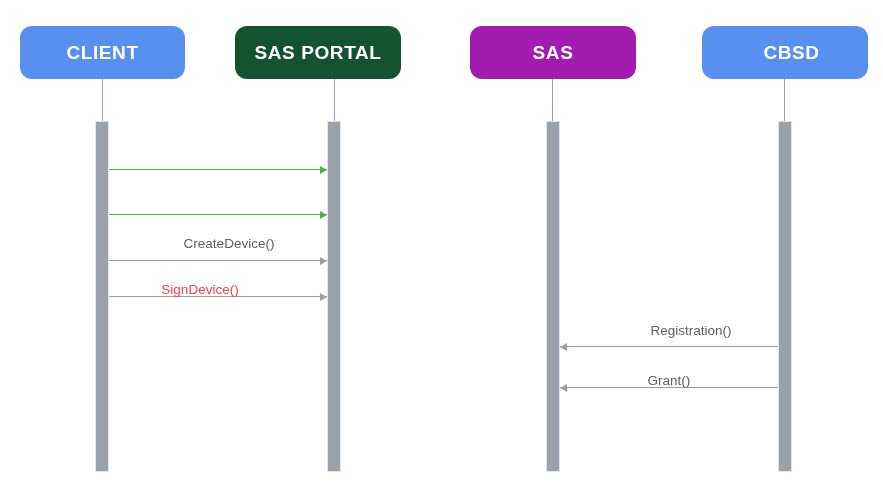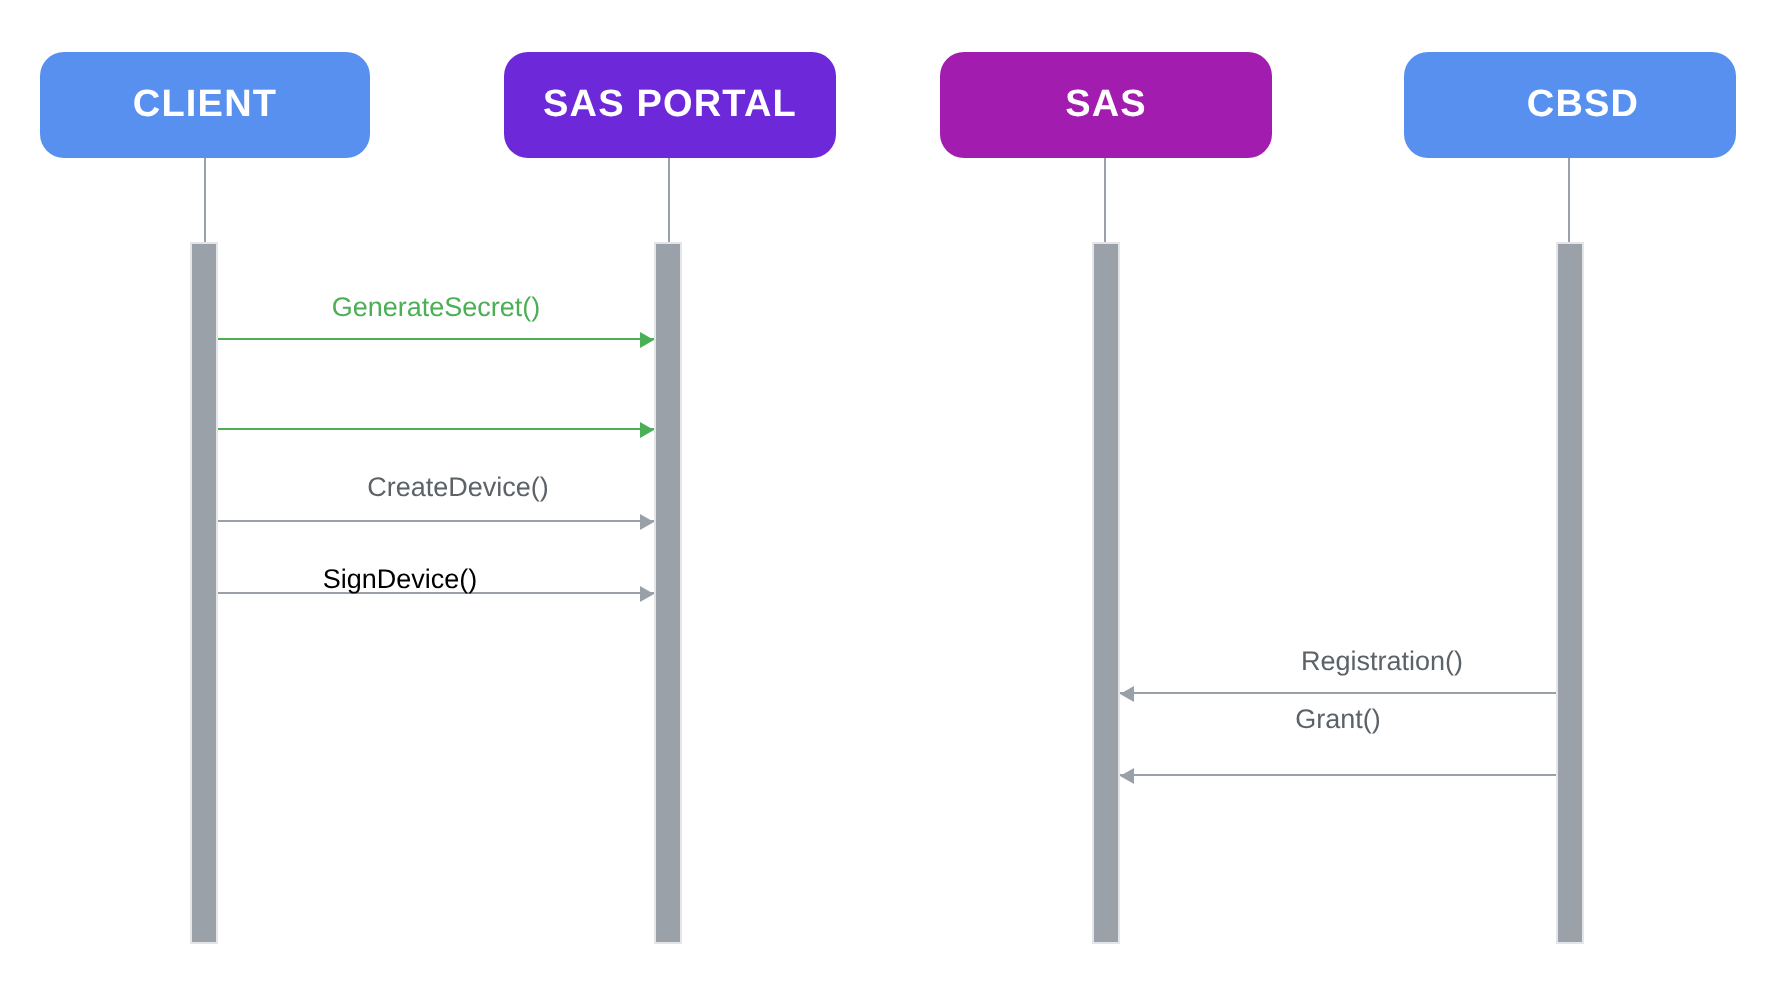--- a/index.html
+++ b/index.html
@@ -81,43 +81,42 @@
 <body>
 
 <div id="canvas">
     <div class="lifeline" style="left: 102px; top: 79px; height: 42px; background: rgb(154, 160, 168);"></div>
     <div class="activation" style="left: 95px; top: 121px; width: 14px; height: 351px; background: rgb(155, 161, 169); border-color: rgb(227, 229, 232);"></div>
     <div class="actor-box" style="left: 20px; top: 26px; width: 165px; height: 53px; background: rgb(88, 144, 240);">
       <span class="actor-label">CLIENT</span>
     </div>
     <div class="lifeline" style="left: 334px; top: 79px; height: 42px; background: rgb(154, 160, 168);"></div>
     <div class="activation" style="left: 327px; top: 121px; width: 14px; height: 351px; background: rgb(155, 161, 169); border-color: rgb(227, 229, 232);"></div>
-    <div class="actor-box" style="left: 252px; top: 26px; width: 166px; height: 53px; background: #6d28d9;">
+    <div class="actor-box" style="left: 235px; top: 26px; width: 166px; height: 53px; background: #14532d;">
       <span class="actor-label">SAS PORTAL</span>
     </div>
     <div class="lifeline" style="left: 552px; top: 79px; height: 42px; background: rgb(154, 160, 168);"></div>
     <div class="activation" style="left: 546px; top: 121px; width: 14px; height: 351px; background: rgb(155, 161, 169); border-color: rgb(227, 229, 232);"></div>
     <div class="actor-box" style="left: 470px; top: 26px; width: 166px; height: 53px; background: #a21caf;">
       <span class="actor-label">SAS</span>
     </div>
     <div class="lifeline" style="left: 784px; top: 79px; height: 42px; background: rgb(154, 160, 168);"></div>
     <div class="activation" style="left: 778px; top: 121px; width: 14px; height: 351px; background: rgb(155, 161, 169); border-color: rgb(227, 229, 232);"></div>
     <div class="actor-box" style="left: 702px; top: 26px; width: 166px; height: 53px; background: rgb(88, 144, 240); padding-left: 13px;">
       <span class="actor-label">CBSD</span>
     </div>
     <div class="msg-line" style="left: 109px; top: 169px; width: 218px; background: rgb(74, 175, 85);"></div>
     <div class="msg-head right" style="top: 165.5px; left: 320px; border-left-color: rgb(74, 175, 85);"></div>
-    <div class="msg-label" style="left: 109px; width: 218px; top: 146px; color: rgb(74, 175, 85);">GenerateSecret()</div>
     <div class="msg-line" style="left: 109px; top: 214px; width: 218px; background: rgb(74, 175, 85);"></div>
     <div class="msg-head right" style="top: 210.5px; left: 320px; border-left-color: rgb(74, 175, 85);"></div>
     <div class="msg-line" style="left: 109px; top: 260px; width: 218px; background: rgb(154, 160, 168);"></div>
     <div class="msg-head right" style="top: 256.5px; left: 320px; border-left-color: rgb(154, 160, 168);"></div>
     <div class="msg-label" style="left: 109px; width: 240px; top: 236px; color: rgb(91, 98, 104);">CreateDevice()</div>
     <div class="msg-line" style="left: 109px; top: 296px; width: 218px; background: rgb(154, 160, 168);"></div>
     <div class="msg-head right" style="top: 292.5px; left: 320px; border-left-color: rgb(154, 160, 168);"></div>
-    <div class="msg-label" style="left: 109px; width: 182px; top: 282px; color: #000000;">SignDevice()</div>
+    <div class="msg-label" style="left: 109px; width: 182px; top: 282px; color: #ef4444;">SignDevice()</div>
     <div class="msg-line" style="left: 560px; top: 346px; width: 218px; background: rgb(154, 160, 168);"></div>
     <div class="msg-head left" style="top: 342.5px; left: 560px; border-right-color: rgb(154, 160, 168);"></div>
     <div class="msg-label" style="left: 560px; width: 262px; top: 323px; color: rgb(91, 98, 104);">Registration()</div>
     <div class="msg-line" style="left: 560px; top: 387px; width: 218px; background: rgb(154, 160, 168);"></div>
     <div class="msg-head left" style="top: 383.5px; left: 560px; border-right-color: rgb(154, 160, 168);"></div>
-    <div class="msg-label" style="left: 560px; width: 218px; top: 352px; color: rgb(91, 98, 104);">Grant()</div>
+    <div class="msg-label" style="left: 560px; width: 218px; top: 373px; color: rgb(91, 98, 104);">Grant()</div>
   </div>
 
 </body></html>

